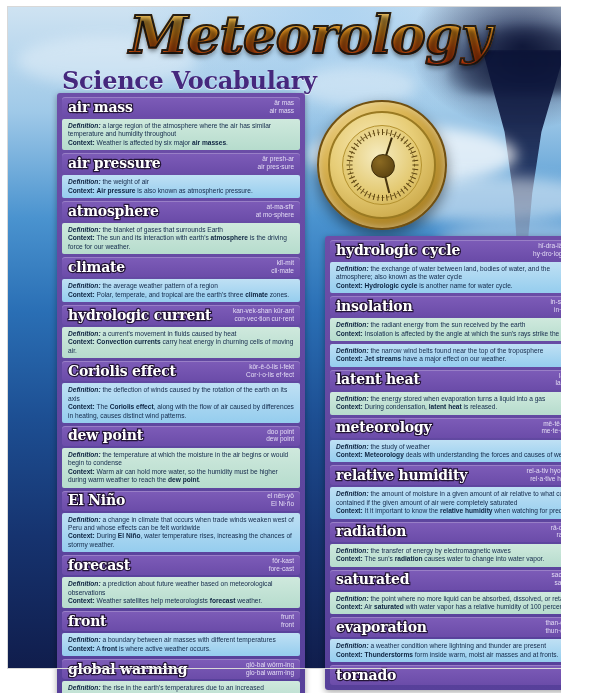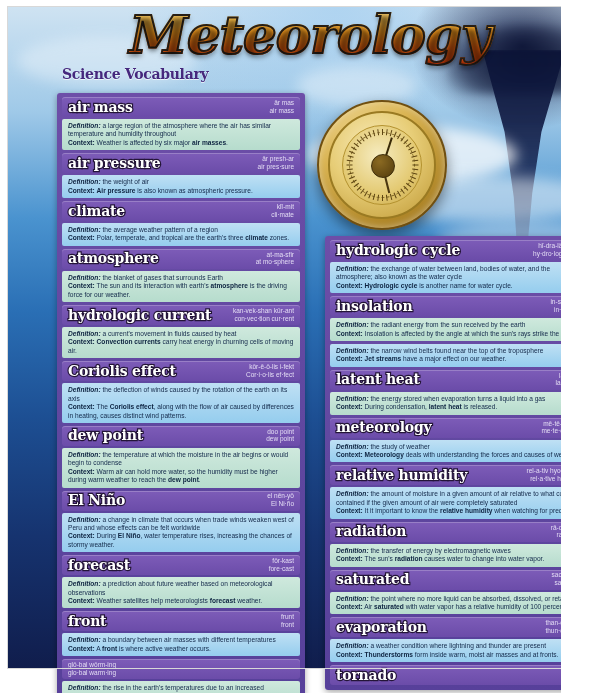--- a/index.html
+++ b/index.html
@@ -56,21 +56,21 @@
     background:linear-gradient(180deg,#ffe9a8 0%,#fdc24a 26%,#f79a1c 48%,#e8620f 72%,#c9390a 100%);
     -webkit-background-clip:text;background-clip:text;color:transparent;
     -webkit-text-stroke:2px #2a2118;
     paint-order:stroke fill;
     text-shadow:0 3px 5px rgba(0,0,0,.55);
     white-space:nowrap;
   }
   .subtitle{
     position:absolute;left:62px;top:66px;
     font-family:"DejaVu Serif", serif;
-    font-weight:bold;font-size:14px;color:#45287d;
+    font-weight:bold;font-size:24px;color:#45287d;
     letter-spacing:-.3px;
     text-shadow:0 1px 0 rgba(255,255,255,.7);
   }
   
   .barometer{
     position:absolute;left:317px;top:100px;width:126px;height:126px;border-radius:50%;
     background:
       radial-gradient(circle at 38% 30%, #f3dfa0 0%, #d9b24e 40%, #b08626 70%, #8a6418 100%);
     box-shadow:0 6px 14px rgba(0,0,0,.45), inset 0 0 8px rgba(255,255,255,.5);
     border:2px solid #6f4f12;
@@ -264,46 +264,46 @@
             <div>air pres·sure</div>
           </span>
         </div>
         <div class="defbox blue">
           <div class="defline"><span class="lbl">Definition:</span><span> the weight of air</span></div>
           <div class="defline"><span class="lbl2">Context:</span><span> </span><b class="kw">Air pressure</b><span> is also known as atmospheric pressure.</span></div>
         </div>
       </div>
       <div class="entry">
         <div class="word-bar">
+          <span class="word">atmosphere</span>
+          <span class="pron">
+            <div>at-ma-sfir</div>
+            <div>at mo·sphere</div>
+          </span>
+        </div>
+        <div class="defbox green">
+          <div class="defline"><span class="lbl">Definition:</span><span> the blanket of gases that surrounds Earth</span></div>
+          <div class="defline"><span class="lbl2">Context:</span><span> The sun and its interaction with earth's </span><b class="kw">atmosphere</b><span> is the driving force for our weather.</span></div>
+        </div>
+      </div>
+      <div class="entry">
+        <div class="word-bar">
           <span class="word">climate</span>
           <span class="pron">
             <div>klī-mit</div>
             <div>cli·mate</div>
           </span>
         </div>
         <div class="defbox blue">
           <div class="defline"><span class="lbl">Definition:</span><span> the average weather pattern of a region</span></div>
           <div class="defline"><span class="lbl2">Context:</span><span> Polar, temperate, and tropical are the earth's three </span><b class="kw">climate</b><span> zones.</span></div>
         </div>
       </div>
       <div class="entry">
         <div class="word-bar">
-          <span class="word">atmosphere</span>
-          <span class="pron">
-            <div>at-ma-sfir</div>
-            <div>at mo·sphere</div>
-          </span>
-        </div>
-        <div class="defbox green">
-          <div class="defline"><span class="lbl">Definition:</span><span> the blanket of gases that surrounds Earth</span></div>
-          <div class="defline"><span class="lbl2">Context:</span><span> The sun and its interaction with earth's </span><b class="kw">atmosphere</b><span> is the driving force for our weather.</span></div>
-        </div>
-      </div>
-      <div class="entry">
-        <div class="word-bar">
           <span class="word">hydrologic current</span>
           <span class="pron">
             <div>kan-vek-shan kûr-ant</div>
             <div>con·vec·tion cur·rent</div>
           </span>
         </div>
         <div class="defbox green">
           <div class="defline"><span class="lbl">Definition:</span><span> a current's movement in fluids caused by heat</span></div>
           <div class="defline"><span class="lbl2">Context:</span><span> </span><b class="kw">Convection currents</b><span> carry heat energy in churning cells of moving air.</span></div>
         </div>
@@ -368,20 +368,21 @@
             <div>front</div>
           </span>
         </div>
         <div class="defbox blue">
           <div class="defline"><span class="lbl">Definition:</span><span> a boundary between air masses with different temperatures</span></div>
           <div class="defline"><span class="lbl2">Context:</span><span> A </span><b class="kw">front</b><span> is where active weather occurs.</span></div>
         </div>
       </div>
       <div class="entry">
         <div class="word-bar">
+          <span class="word">global warming</span>
           <span class="pron">
             <div>glô-bal wôrm-ing</div>
             <div>glo·bal warm·ing</div>
           </span>
         </div>
         <div class="defbox green">
           <div class="defline"><span class="lbl">Definition:</span><span> the rise in the earth's temperatures due to an increased greenhouse effect</span></div>
         </div>
       </div>
     </div>

